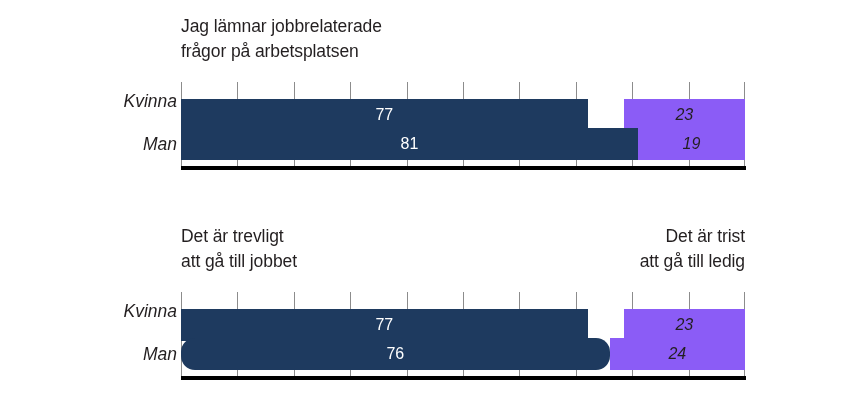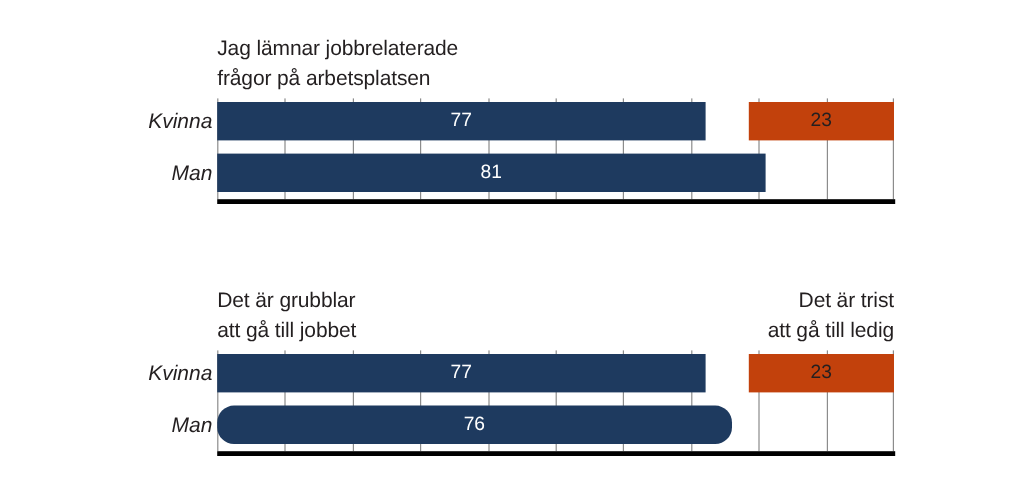--- a/index.html
+++ b/index.html
@@ -22,21 +22,21 @@
     width: 856px;
   }
   #chart-block-0 { top: 0px; height: 210px; }
   #chart-block-1 { top: 210px; height: 209px; }
 
   
   .captions {
     position: absolute;
     left: 181px;
     width: 564px;
-    top: 28px;
+    top: 14px;
     height: 62px;
     display: flex;
     justify-content: space-between;
     align-items: flex-start;
     pointer-events: none;
   }
   .caption {
     font-size: 17.5px;
     line-height: 25px;
     color: #231f20;
@@ -71,34 +71,34 @@
     position: absolute;
     inset: 0;
   }
   .bar-row {
     position: absolute;
     left: 0;
     width: 100%;
     height: 32px;
     display: flex;
   }
-  .bar-row.r0 { top: 3px; gap: 36px; }
+  .bar-row.r0 { top: 17px; gap: 36px; }
   .bar-row.r1 { top: 46px; }
 
   .seg {
     position: relative;
     height: 100%;
     display: flex;
     align-items: center;
     justify-content: center;
     font-size: 16px;
     box-sizing: border-box;
   }
   .seg.primary   { background: #1e3a5f; color: #ffffff; }
-  .seg.secondary { background: #c2410c; color: #231f20; }
+  .seg.secondary { background: #8b5cf6; color: #231f20; font-style: italic; }
   .y-labels {
     position: absolute;
     left: 0;
     top: 82px;
     width: 177px;
     height: 84px;
     font-style: italic;
   }
   .y-label {
     position: absolute;
@@ -160,31 +160,32 @@
     <div class="plot-border-left"></div>
     <div class="plot-border-right"></div>
 
     <div class="rows">
       <div class="bar-row r0">
         <div class="seg primary" style="width: 77%;">77</div>
         <div class="seg secondary" style="width: 23%;">23</div>
       </div>
       <div class="bar-row r1">
         <div class="seg primary" style="width: 81%;">81</div>
+        <div class="seg secondary" style="width: 19%;">19</div>
       </div>
     </div>
   </div>
 
   <div class="axis-baseline" style="top:166px;"></div>
 </div>
 
 <div class="chart-block" id="chart-block-1">
 
   <div class="captions">
-    <div class="caption left">Det är grubblar
+    <div class="caption left">Det är trevligt
 att gå till jobbet</div>
     <div class="caption right">Det är trist
 att gå till ledig</div>
   </div>
 
   <div class="y-labels">
     <div class="y-label r0">Kvinna</div>
     <div class="y-label r1">Man</div>
   </div>
 
@@ -203,18 +204,19 @@
     <div class="plot-border-left"></div>
     <div class="plot-border-right"></div>
 
     <div class="rows">
       <div class="bar-row r0">
         <div class="seg primary" style="width: 77%;">77</div>
         <div class="seg secondary" style="width: 23%;">23</div>
       </div>
       <div class="bar-row r1">
         <div class="seg primary" style="width: 76%; border-radius: 14px;">76</div>
+        <div class="seg secondary" style="width: 24%;">24</div>
       </div>
     </div>
   </div>
 
   <div class="axis-baseline" style="top:166px;"></div>
 </div>
 
 </body></html>

